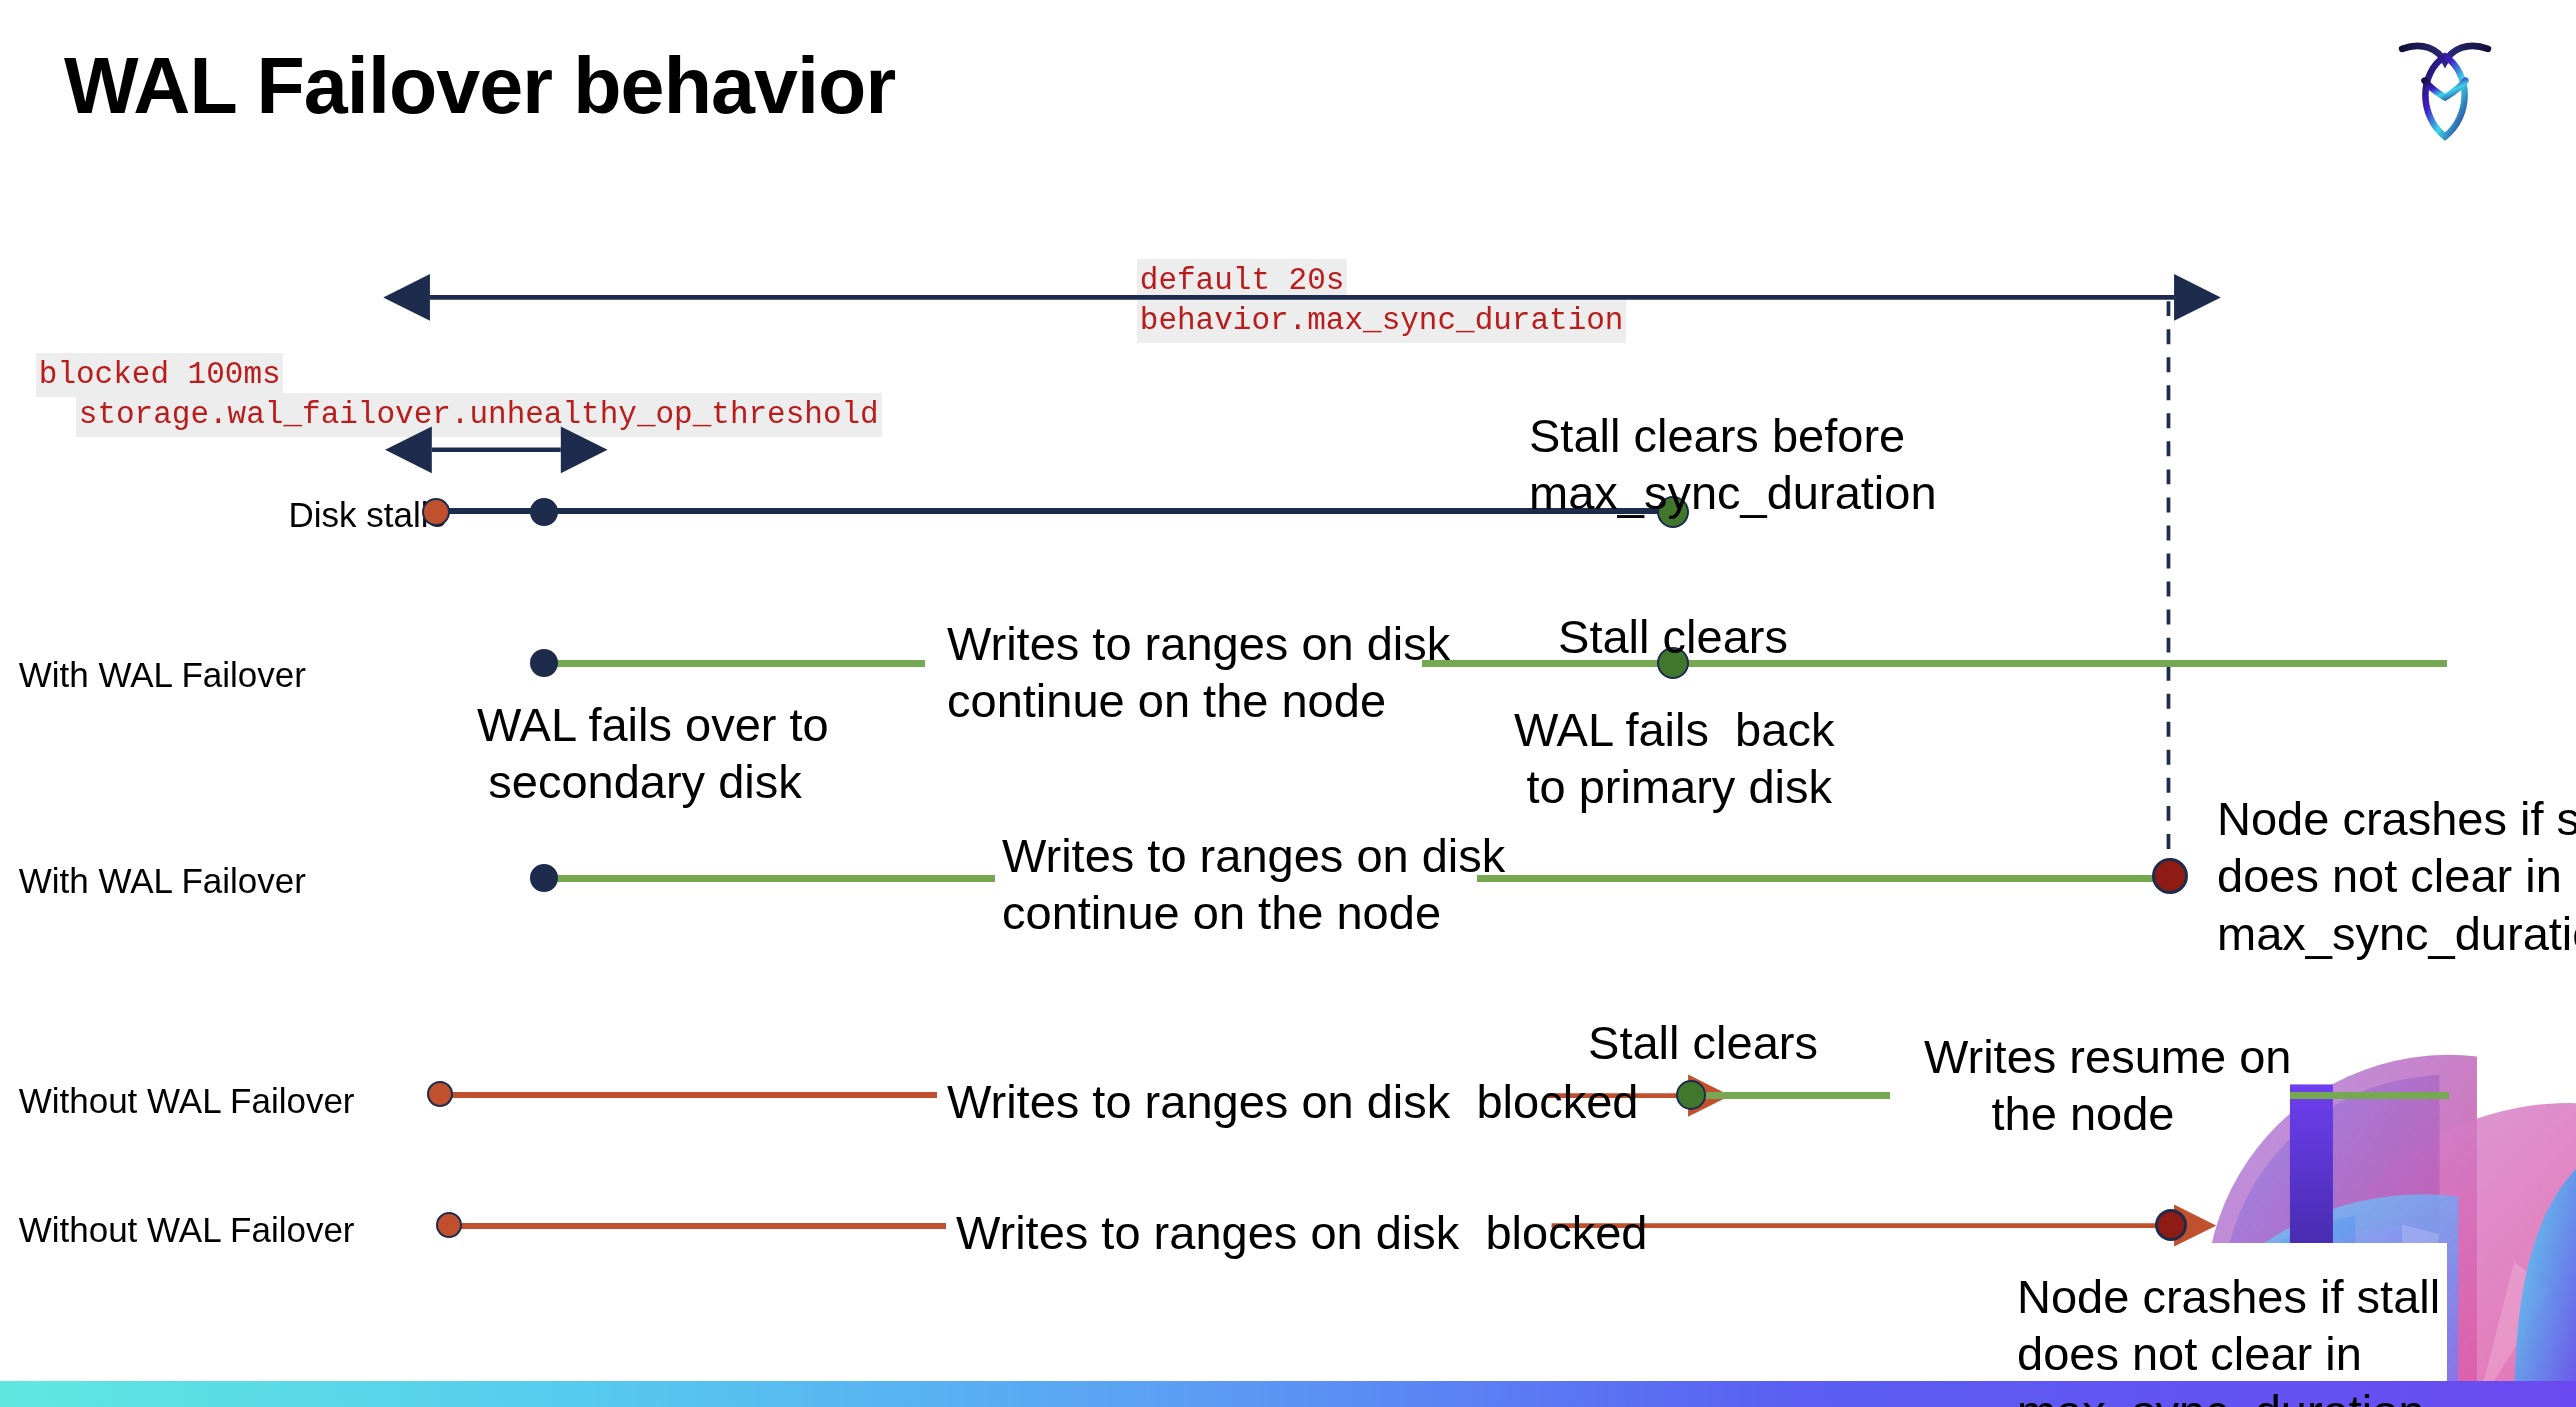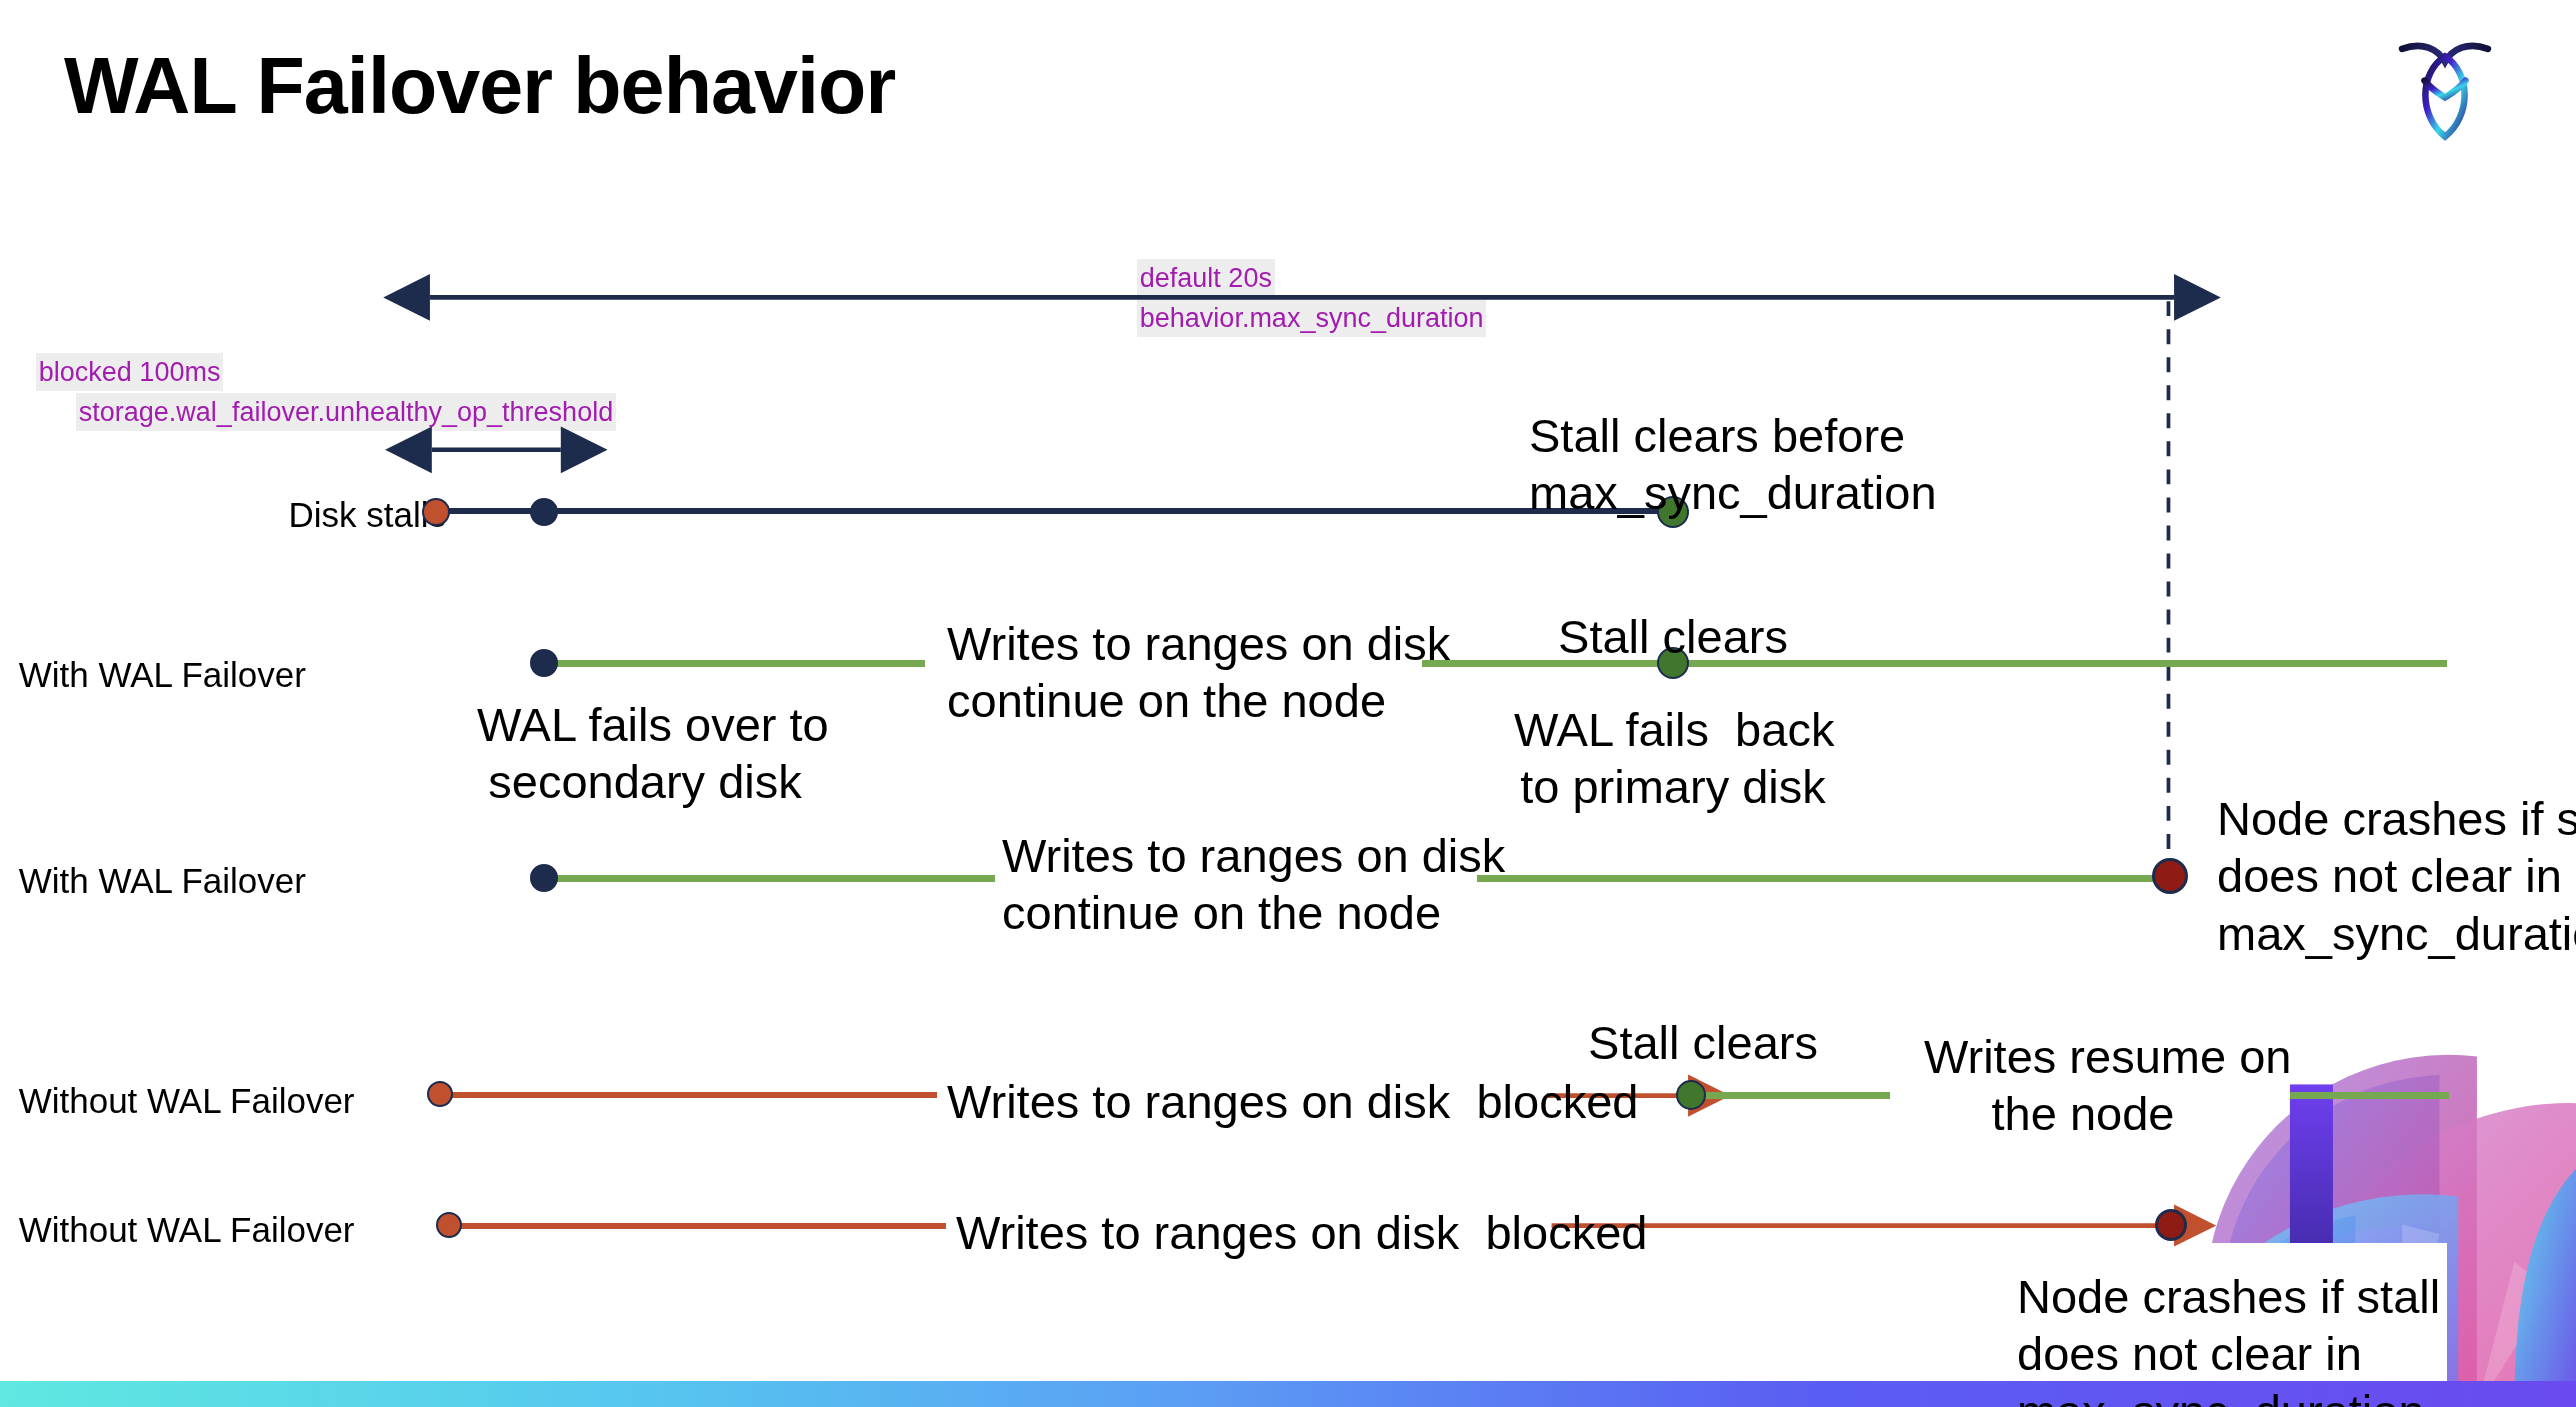--- a/index.html
+++ b/index.html
@@ -40,22 +40,22 @@
   
   .lbl{
     position:absolute;color:#000;line-height:1.22;
     font-family:"Liberation Sans", sans-serif;
     white-space:pre;
   }
   .rowlabel{font-size:35px;}
   .note{font-size:47px;}
   .code{
     position:absolute;
-    font-family:Liberation Sans, sans-serif;
-    font-size:27px;color:#a21caf;
+    font-family:Liberation Mono, monospace;
+    font-size:31px;color:#b91c1c;
     background:#ededed;
     line-height:1.35;
     padding:0.9px 2.8px;
     white-space:pre;
   }
   .hline{position:absolute;}
   .dot{position:absolute;border-radius:50%;box-sizing:border-box;}
 
   
   .dot-navy{background:#1d2b4d;border:2.8px solid #1d2b4d;}
@@ -197,21 +197,21 @@
   <div class="hline seg-green" style="left:542px;top:660px;width:383px;height:6.5px;"></div>
   <div class="hline seg-green" style="left:1422px;top:660px;width:1025px;height:6.5px;"></div>
   <div class="dot dot-navy" style="left:530px;top:649px;width:28px;height:28px;"></div>
   <div class="dot dot-green" style="left:1657px;top:647px;width:32px;height:32px;"></div>
 
   <div class="lbl note" style="left:947px;top:615px;text-align:center;width:411px;">Writes to ranges on disk
 continue on the node</div>
   <div class="lbl note" style="left:477px;top:696px;text-align:center;width:336px;">WAL fails over to
 secondary disk</div>
   <div class="lbl note" style="left:1533px;top:608px;text-align:center;width:280px;">Stall clears</div>
-  <div class="lbl note" style="left:1514px;top:701px;text-align:center;width:318px;">WAL fails  back
+  <div class="lbl note" style="left:1514px;top:701px;text-align:right;width:318px;">WAL fails  back
 to primary disk</div>
 
   <div class="lbl rowlabel" style="left:18.7px;top:860px;width:336px;text-align:left;">With WAL Failover</div>
 
   <div class="hline seg-green" style="left:542px;top:875px;width:453px;height:6.5px;"></div>
   <div class="hline seg-green" style="left:1477px;top:875px;width:692px;height:6.5px;"></div>
   <div class="dot dot-navy" style="left:530px;top:864px;width:28px;height:28px;"></div>
   <div class="dot dot-darkred" style="left:2152px;top:858px;width:36px;height:36px;"></div>
 
   <div class="lbl note" style="left:1002px;top:827px;text-align:center;width:411px;">Writes to ranges on disk

